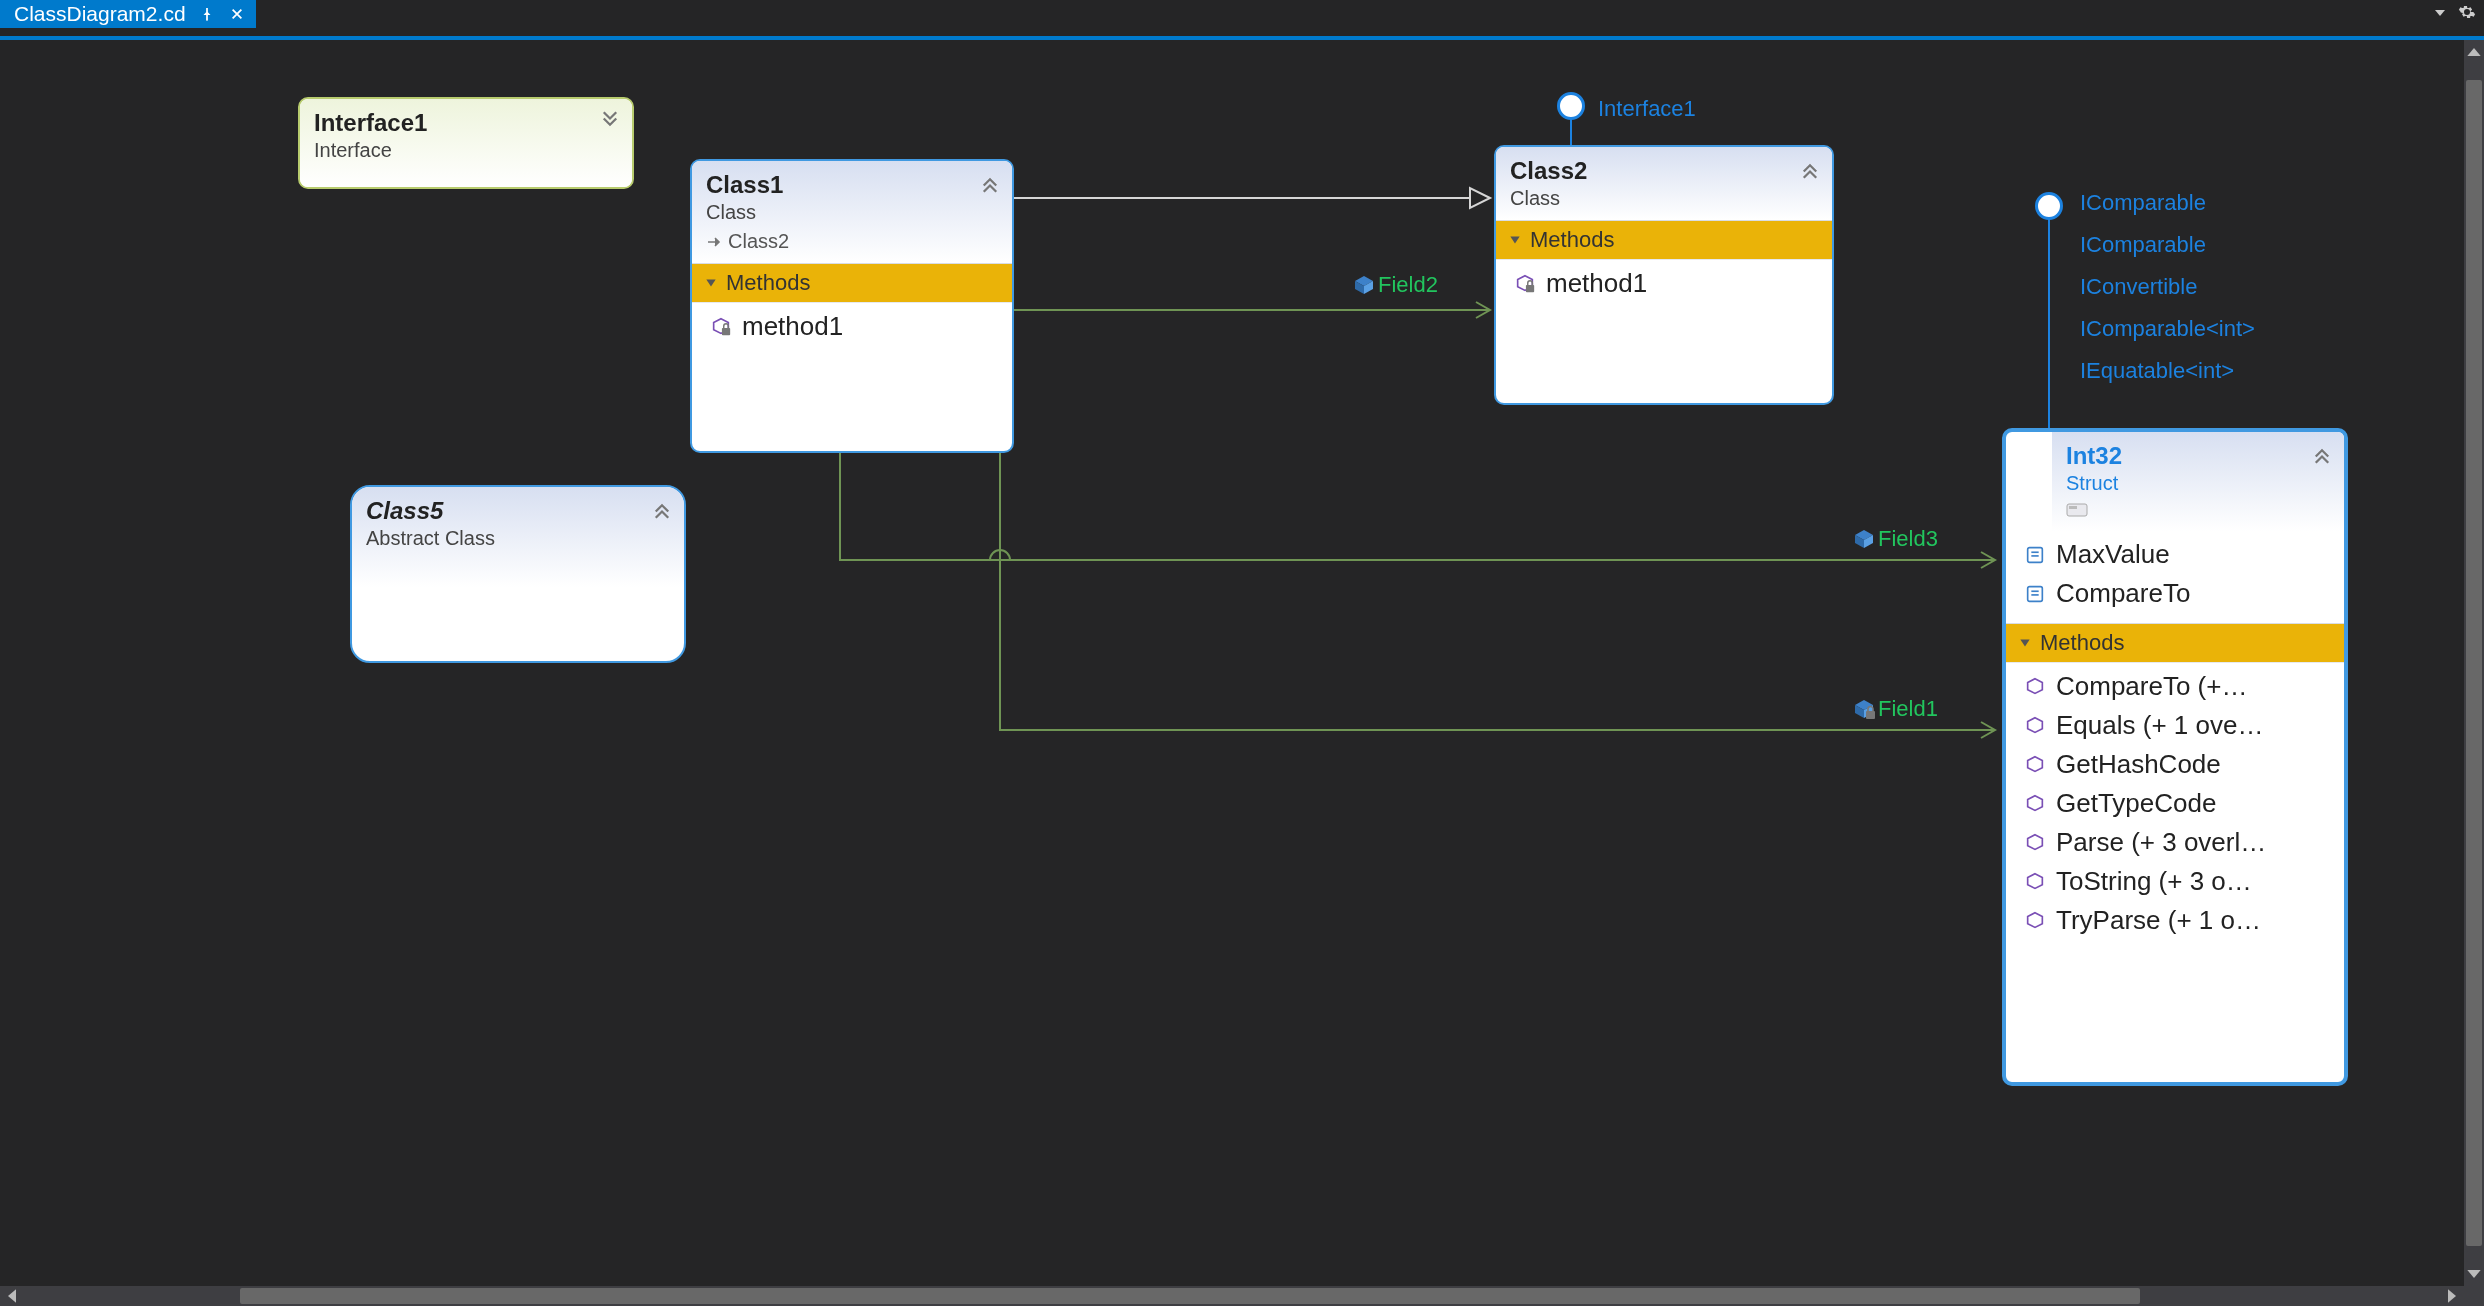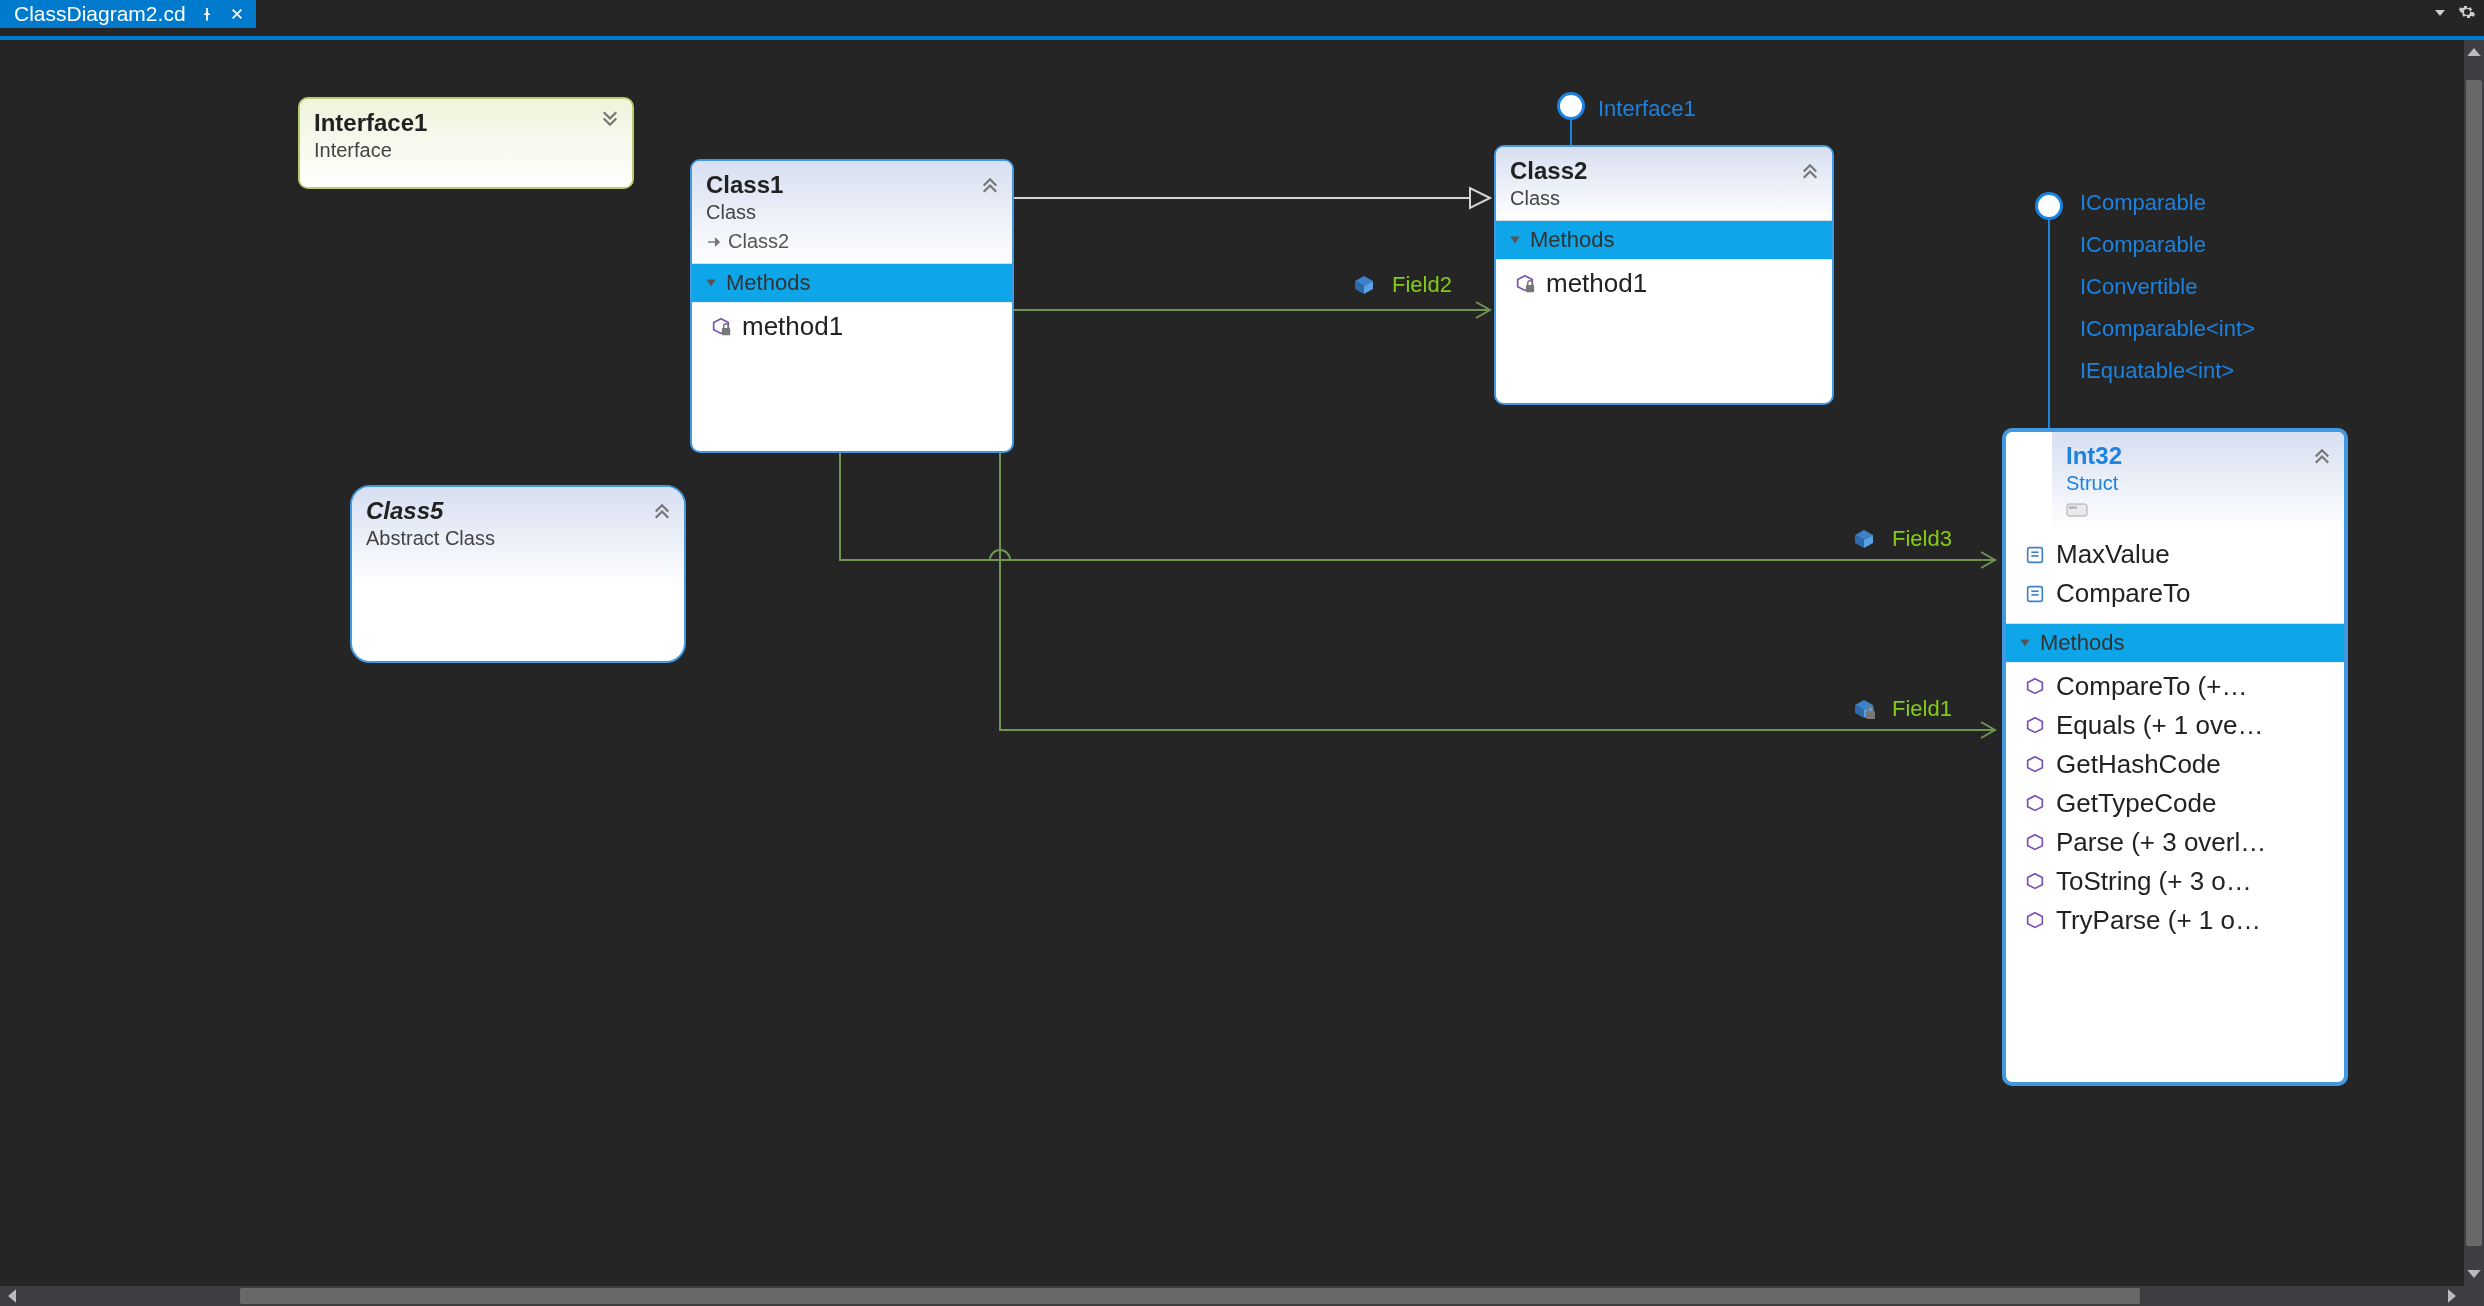--- a/index.html
+++ b/index.html
@@ -110,21 +110,21 @@
     margin-top: 6px;
     display:flex; align-items:center; gap:6px;
   }
   .chevron {
     position: absolute;
     right: 12px; top: 12px;
     color:#666;
     cursor:pointer;
   }
   .section-head {
-    background: #0ea5e9;
+    background: #eab308;
     padding: 6px 12px;
     font-size: 22px;
     color:#333;
     display:flex; align-items:center; gap:8px;
     border-top:1px solid #d9dde4;
     border-bottom:1px solid #e6e9ef;
   }
   .section-items {
     padding: 4px 10px 10px 10px;
   }
@@ -140,23 +140,23 @@
   .grad-blue { background: linear-gradient(180deg,#d7dff1 0%, #ffffff 100%); }
   .grad-green { background: linear-gradient(180deg,#eef4dc 0%, #ffffff 100%); border-top-left-radius:8px; border-top-right-radius:8px;}
   .interface-green { border-color:#b8cc6e; }
   .struct-head { color:#1C82E0;margin-left:46px; }
   .struct-head .shape-title { color:#1C82E0; }
   .struct-head .shape-subtitle { color:#1C82E0; }
   .abstract .shape-title { font-style: italic; }
   
   .assoc-label {
     position:absolute;
-    color:#84cc16;
+    color:#22c55e;
     font-size:22px;
-    display:flex; align-items:center; gap:16px;
+    display:flex; align-items:center; gap:2px;
   }
   .iface-label {
     position:absolute;
     color:#1C82E0;
     font-size:22px;
   }
   
   .lollipop-stick {
     position:absolute;
     background:#1C82E0;

